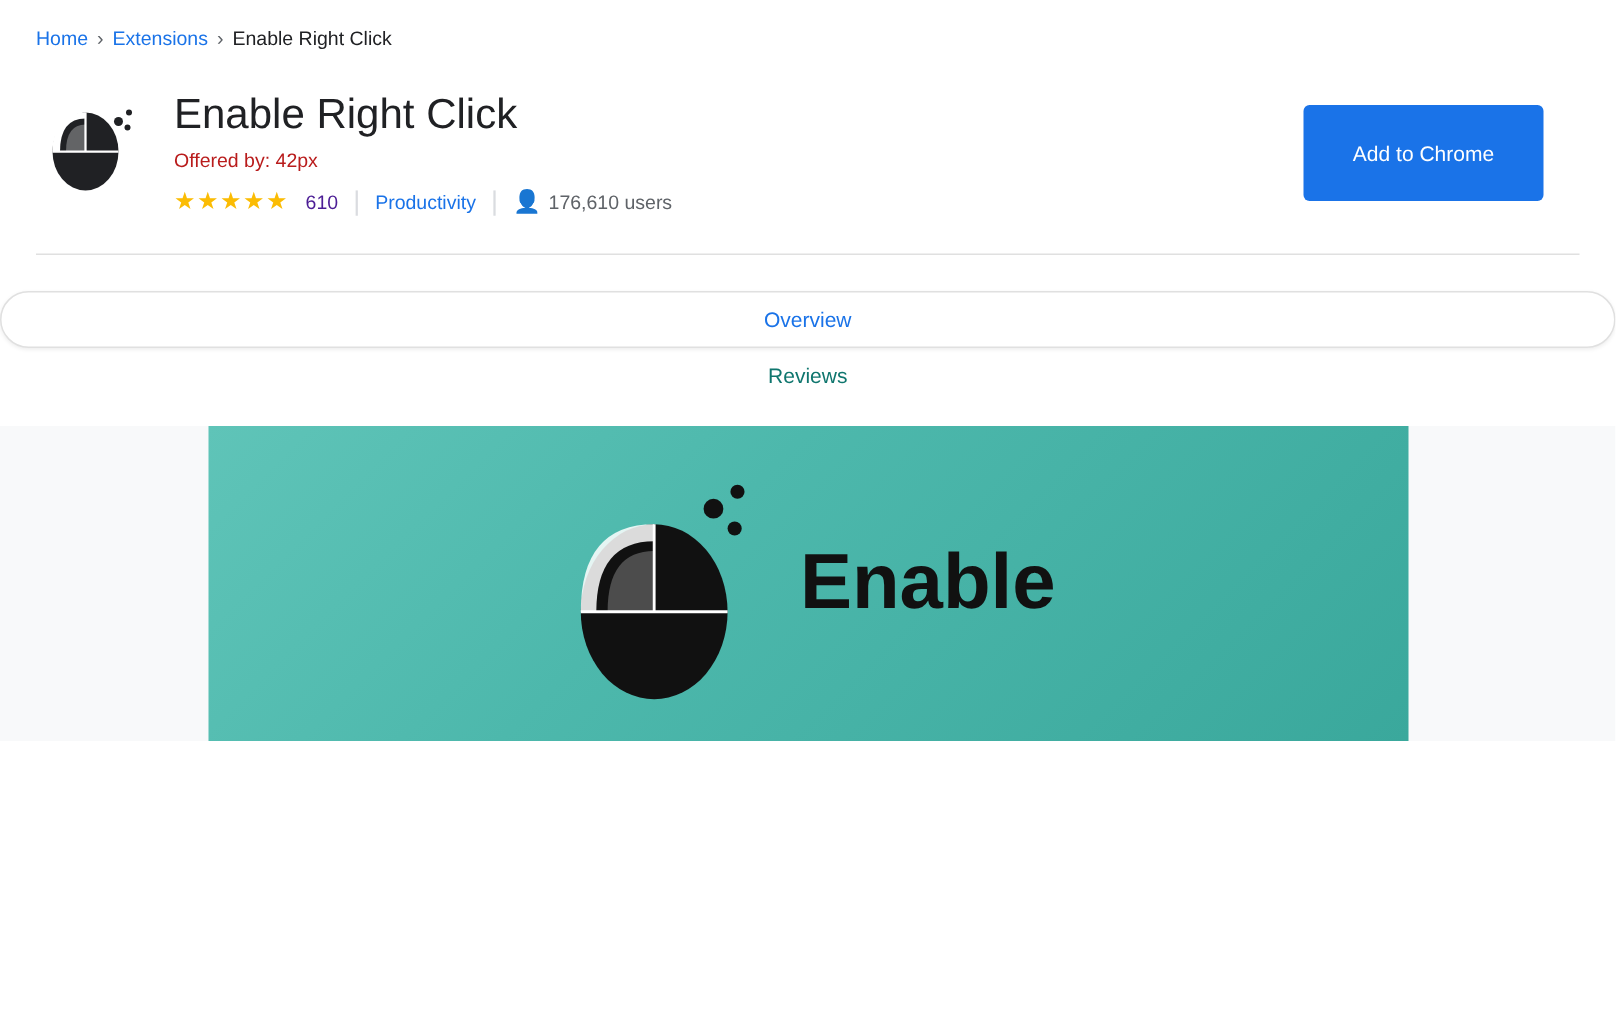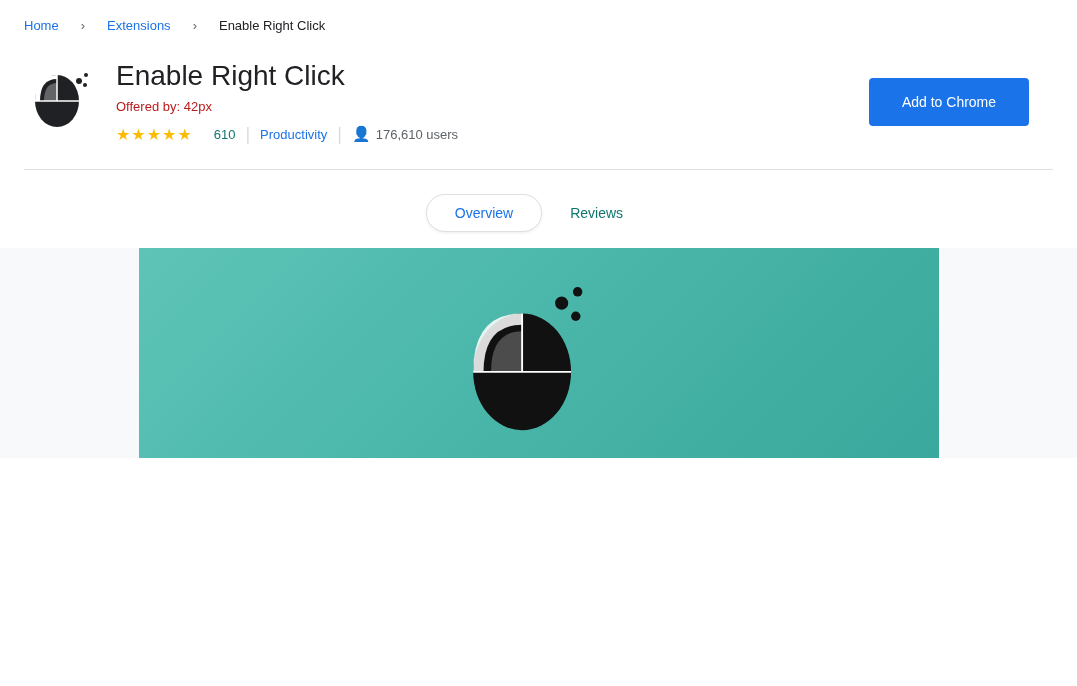--- a/index.html
+++ b/index.html
@@ -16,21 +16,21 @@
       width: 1077px;
       min-height: 686px;
       overflow-x: hidden;
     }
 
     
     .breadcrumb {
       display: flex;
       align-items: center;
       padding: 18px 24px 10px 24px;
-      gap: 22px;
+      gap: 6px;
       font-size: 13px;
     }
 
     .breadcrumb-link {
       color: #1a73e8;
       cursor: pointer;
       text-decoration: none;
     }
 
     .breadcrumb-separator {
@@ -97,23 +97,23 @@
       color: #fbbc04;
       font-size: 16px;
     }
 
     .star-half {
       color: #fbbc04;
       font-size: 16px;
     }
 
     .rating-count {
-      color: #0f766e;
-      font-size: 13px;
-      margin-left: 14px;
+      color: #4c1d95;
+      font-size: 13px;
+      margin-left: 4px;
     }
 
     .meta-separator {
       color: #dadce0;
       font-size: 18px;
       margin: 0 2px;
     }
 
     .category-link {
       color: #1a73e8;
@@ -141,37 +141,38 @@
       border: none;
       border-radius: 4px;
       padding: 10px 24px;
       font-size: 14px;
       font-weight: 500;
       cursor: pointer;
       white-space: nowrap;
       align-self: center;
       margin-left: auto;
       margin-right: 24px;
-      height: 48px;
+      height: 64px;
       min-width: 160px;
     }
 
     
     .divider {
       height: 1px;
       background: #e0e0e0;
       margin: 0 24px;
     }
 
     
     .tabs-container {
       display: flex;
       justify-content: center;
       padding: 24px 0 16px 0;
       gap: 0;
+      flex-direction: column;
     }
 
     .tab {
       padding: 10px 28px;
       font-size: 14px;
       cursor: pointer;
       color: #0f766e;
       border-radius: 20px;
       border: none;
       background: none;
@@ -308,16 +309,17 @@
         <line x1="63" y1="43" x2="63" y2="105" stroke="white" stroke-width="2"></line>
 
         <line x1="11" y1="105" x2="115" y2="105" stroke="white" stroke-width="2"></line>
 
         <circle cx="105" cy="32" r="7" fill="#111"></circle>
         <circle cx="122" cy="20" r="5" fill="#111"></circle>
         <circle cx="120" cy="46" r="5" fill="#111"></circle>
       </svg>
 
       <div class="banner-text">
+        <div>Enable</div>
       </div>
     </div>
   </div>
 </div>
 
 </body></html>

